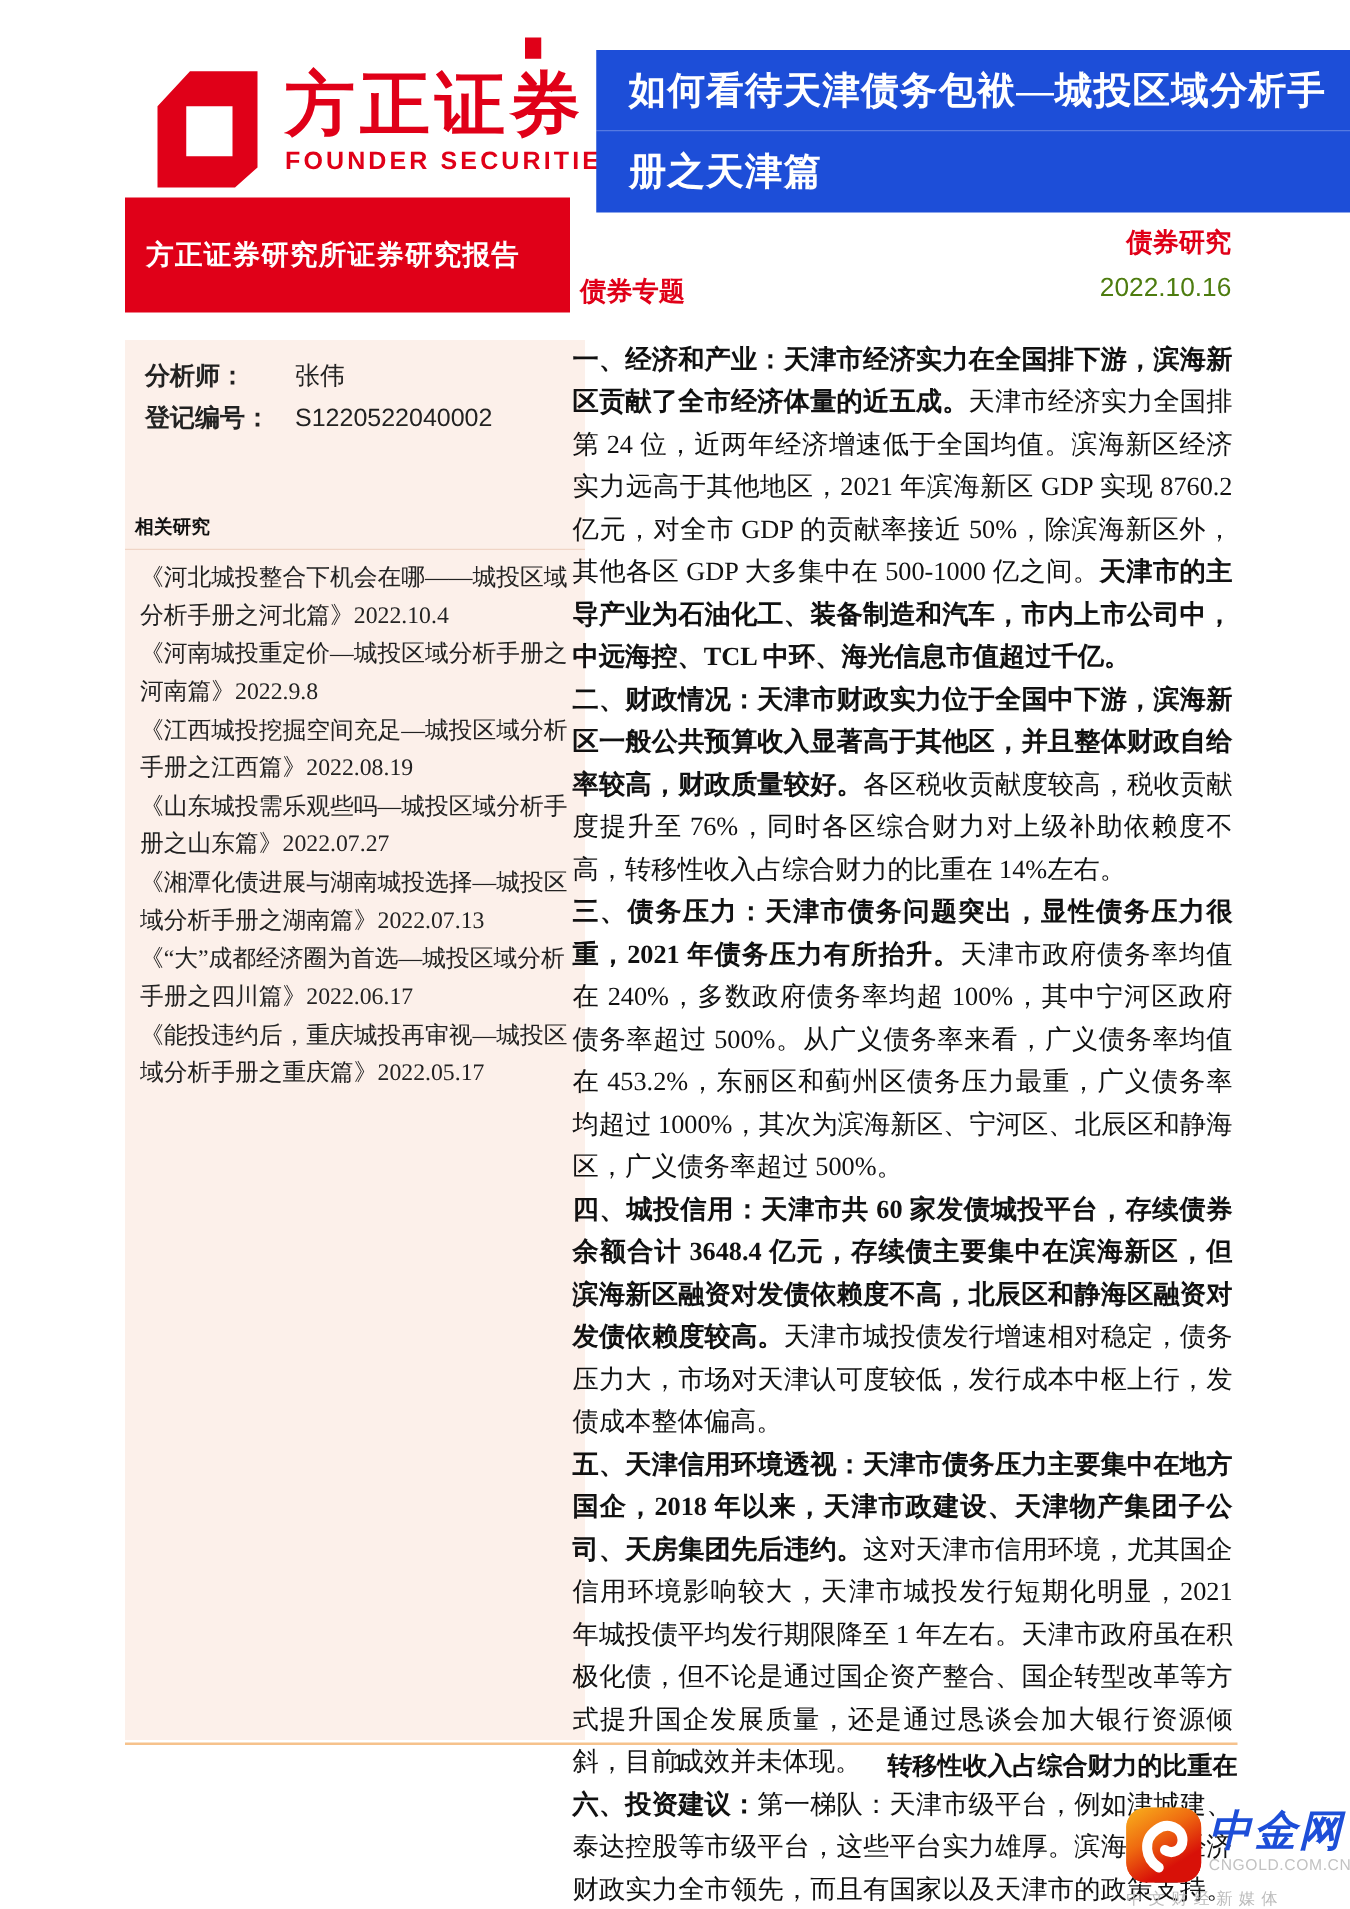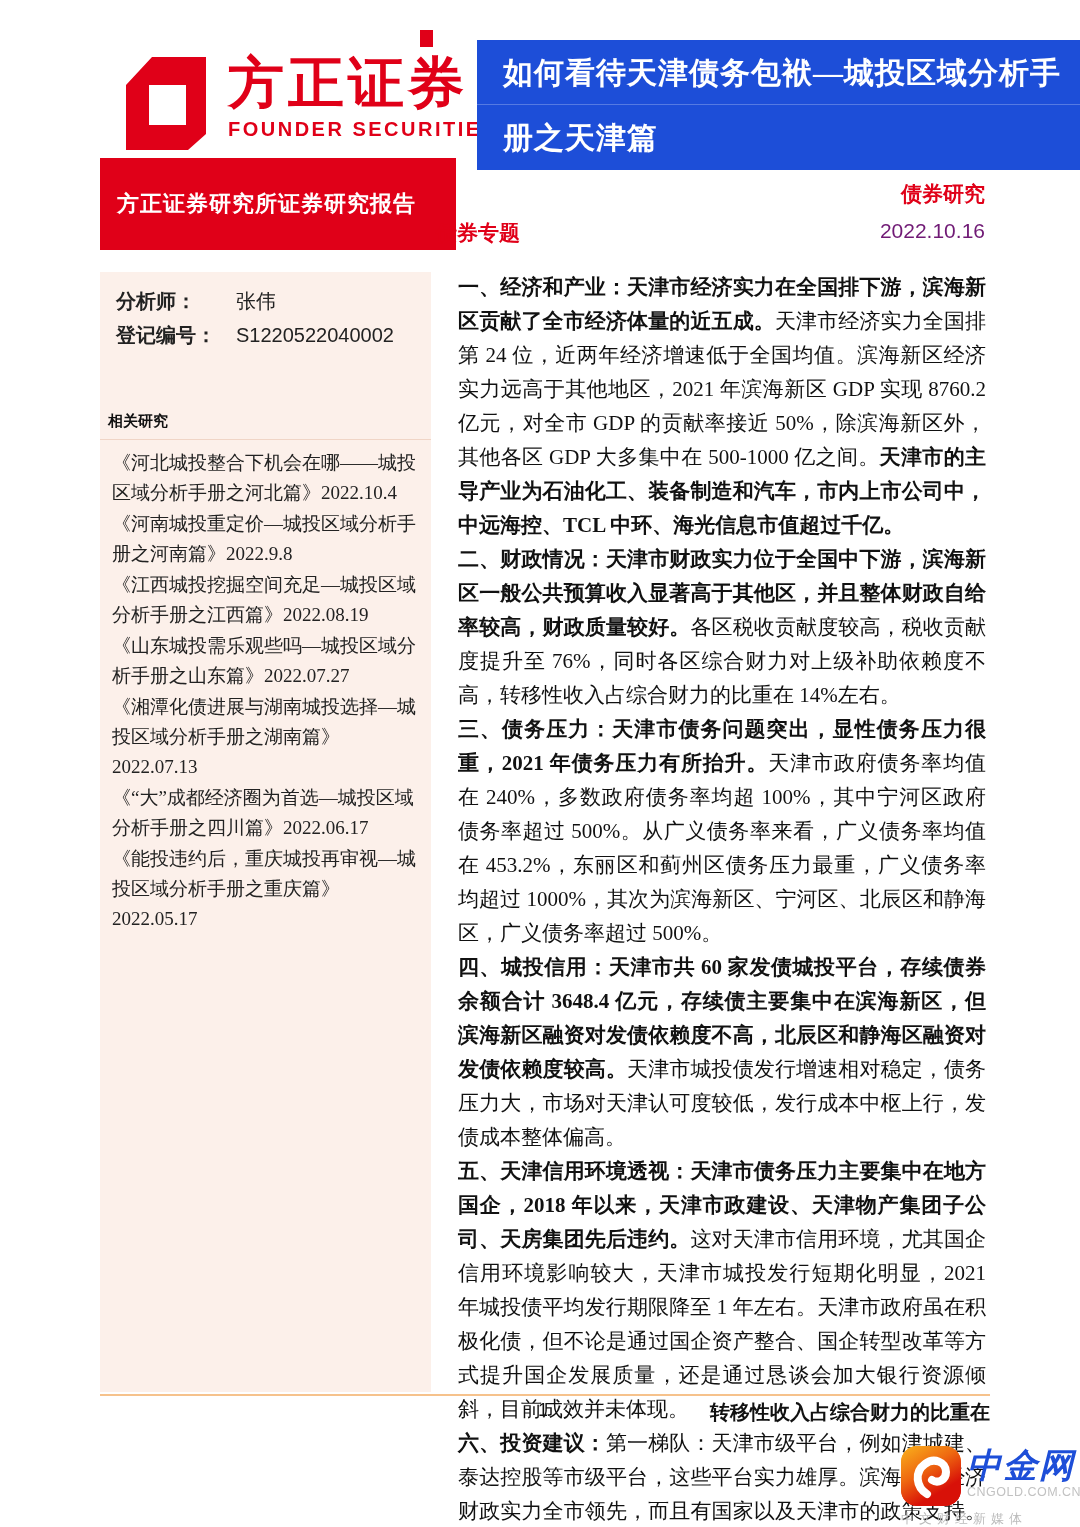--- a/index.html
+++ b/index.html
@@ -19,26 +19,26 @@
   .title-box{position:absolute;left:437px;top:40px;width:644px;height:130px;background:#1d4ed8;margin-left:40px;}
   .title-line{height:65px;line-height:65px;padding-left:26px;color:#ffffff;font-size:30px;
               font-weight:bold;letter-spacing:1px;white-space:nowrap;}
   .title-line.first{border-bottom:1px solid rgba(255,255,255,0.25);box-sizing:border-box;}
 
   .banner{position:absolute;left:100px;top:158px;width:356px;height:92px;background:#e00018;
           display:flex;align-items:center;}
   .banner span{color:#ffffff;font-size:22px;font-weight:bold;padding-left:17px;letter-spacing:1px;}
 
   .cat-research{position:absolute;top:180px;right:95px;color:#e00018;font-size:21px;font-weight:bold;}
-  .cat-topic{position:absolute;left:436px;top:219px;color:#e00018;font-size:21px;font-weight:bold;}
-  .cat-date{position:absolute;top:219px;right:95px;color:#701a75;font-size:21px;
+  .cat-topic{position:absolute;left:464px;top:219px;color:#e00018;font-size:21px;font-weight:bold;}
+  .cat-date{position:absolute;top:219px;right:95px;color:#4d7c0f;font-size:21px;
             font-family:"Liberation Sans","DejaVu Sans",sans-serif;}
 
   
-  .sidebar{position:absolute;left:100px;top:272px;width:331px;height:1120px;background:#fcf0ea;}
+  .sidebar{position:absolute;left:100px;top:272px;width:368px;height:1120px;background:#fcf0ea;}
   .analyst{padding:12px 0 0 16px;font-size:20px;line-height:34px;}
   .analyst .row{display:flex;}
   .analyst .lbl{width:120px;font-weight:bold;color:#222;}
   .analyst .val{color:#222;}
   .analyst .sans{font-family:"Liberation Sans","DejaVu Sans",sans-serif;}
   .related-title{margin:60px 0 8px 8px;font-size:15px;font-weight:bold;color:#111;}
   .related-list{border-top:1px solid #f0d5c6;padding:8px 10px 0 12px;font-size:19px;
                 line-height:30px;color:#222;}
   .rel-item{margin-bottom:1px;}
 

